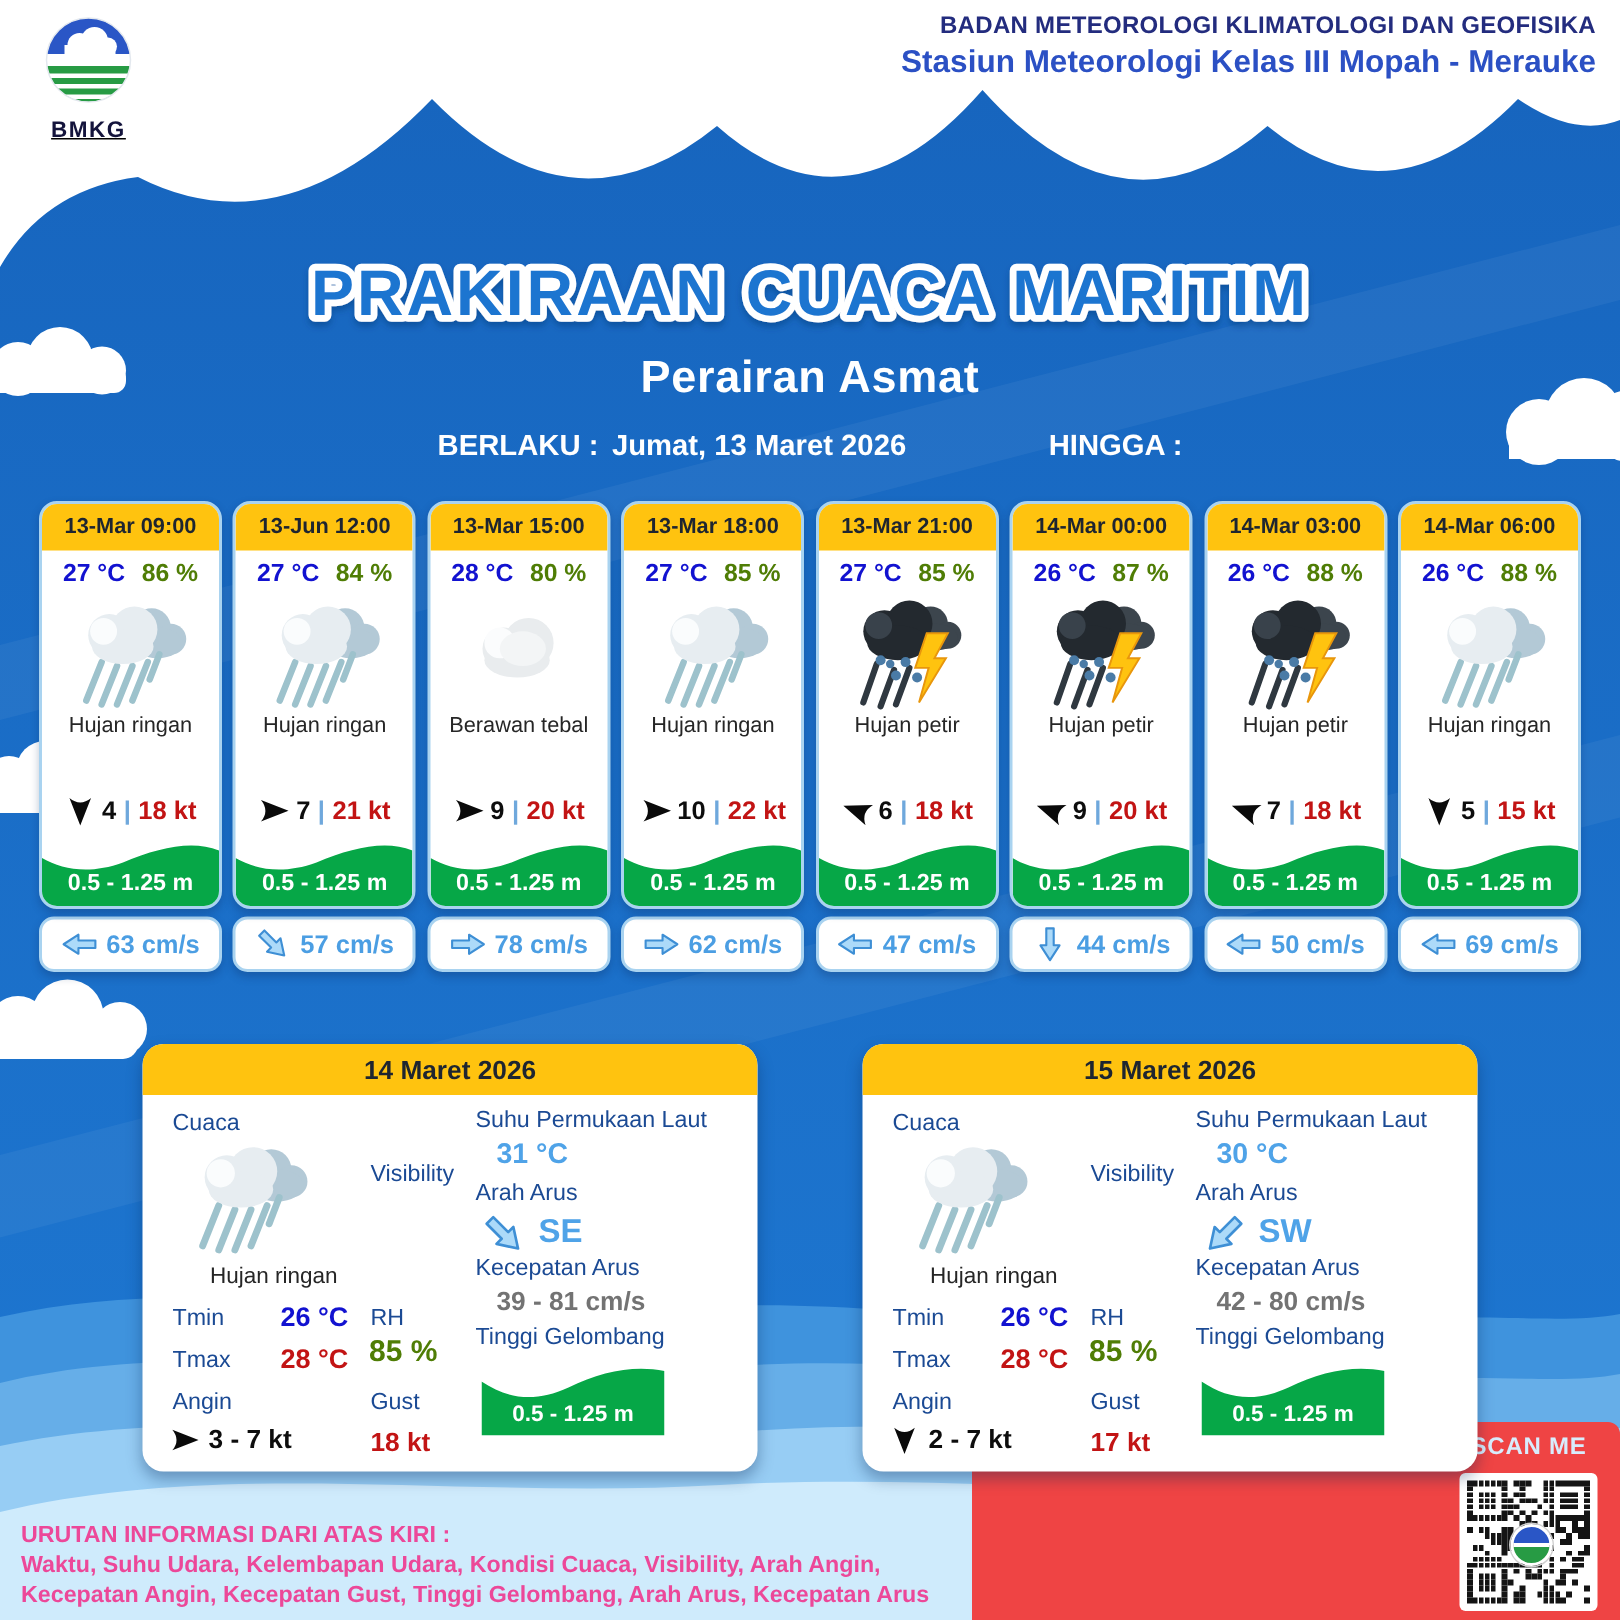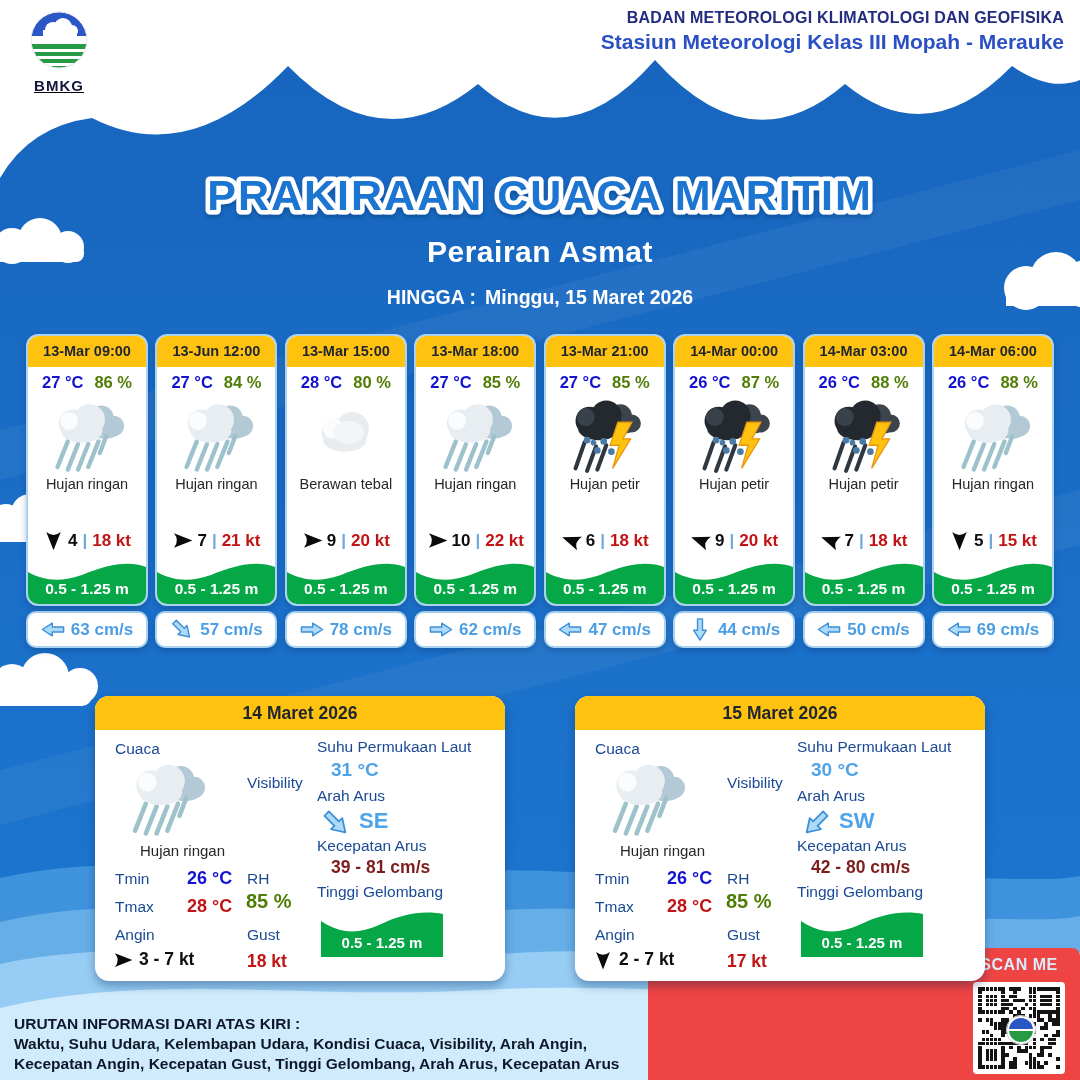--- a/index.html
+++ b/index.html
@@ -70,29 +70,29 @@
   .d-rh{position:absolute;left:151px;top:160px;font-size:20px;font-weight:700;color:#4F7D05;}
   .d-gust-label{left:152px;top:196px;}
   .d-gust{position:absolute;left:152px;top:221px;font-size:17.5px;font-weight:700;color:#C21414;}
   .d-sst-label{left:222px;top:8px;}
   .d-sst{position:absolute;left:236px;top:29px;font-size:19px;font-weight:700;color:#4FA3E8;}
   .d-arah-label{left:222px;top:57px;}
   .d-arah-row{position:absolute;left:226px;top:78px;display:flex;align-items:flex-end;gap:8px;}
   .d-arah-row svg{width:30px;height:22px;}
   .d-arah{font-size:22px;font-weight:700;color:#4FA3E8;}
   .d-kec-label{left:222px;top:107px;}
-  .d-kec{position:absolute;left:236px;top:127px;font-size:17.5px;font-weight:700;color:#7f1d1d;}
+  .d-kec{position:absolute;left:236px;top:127px;font-size:17.5px;font-weight:700;color:#737373;}
   .d-gel-label{left:222px;top:153px;}
   .d-badge{position:absolute;left:226px;top:175px;width:122px;height:52px;}
   .d-badge svg{position:absolute;inset:0;width:100%;height:100%;}
   .d-badge path{fill:#06A747;}
   .d-badge span{position:absolute;left:0;right:0;bottom:6px;text-align:center;color:#fff;font-weight:700;font-size:15px;}
 
   
-  .footer-note{position:absolute;left:14px;top:1014px;z-index:4;color:#0f172a;font-weight:700;font-size:15.5px;line-height:1.28;}
+  .footer-note{position:absolute;left:14px;top:1014px;z-index:4;color:#ec4899;font-weight:700;font-size:15.5px;line-height:1.28;}
   .footer-panel{position:absolute;left:648px;top:948px;right:0;bottom:0;background:#ef4444;
                 border-radius:24px 8px 0 0;z-index:3;}
   .scanme{position:absolute;left:325px;top:8px;width:92px;text-align:center;
           color:#D8ECFC;font-weight:700;font-size:16px;letter-spacing:.5px;}
   .qr-box{position:absolute;left:325px;top:34px;width:92px;height:92px;background:#fff;border-radius:4px;}
   .qr-grid{position:absolute;left:5px;top:5px;width:82px;height:82px;}
   .qrc{position:absolute;width:3.6px;height:3.6px;background:#141414;}
   .qr-logo{position:absolute;left:34px;top:34px;width:24px;height:24px;border-radius:50%;
            background:linear-gradient(#2A56C6 0 44%,#ffffff 44% 56%,#279B44 56% 100%);
            border:2px solid #fff;box-shadow:0 0 0 1px #cfcfcf;}
@@ -242,22 +242,25 @@
         <filter id="ts" x="-20%" y="-20%" width="140%" height="160%">
       <feDropShadow dx="0" dy="3" stdDeviation="2" flood-color="#0B3E77" flood-opacity="0.45"></feDropShadow>
     </filter>
       </defs>
     <text x="540" y="47" text-anchor="middle" font-family="Liberation Sans, sans-serif" font-size="43" font-weight="bold" letter-spacing="2" fill="#1E74D0" stroke="#ffffff" stroke-width="9" paint-order="stroke" stroke-linejoin="round" filter="url(#ts)">PRAKIRAAN CUACA MARITIM</text>
   </svg>
   <div class="subtitle">Perairan Asmat</div>
 
   <div class="validity">
     <div class="pair">
+      <span>BERLAKU :</span>
+      <span>Jumat, 13 Maret 2026</span>
+    </div>
+    <div class="pair">
       <span>HINGGA :</span>
-      <span>Minggu, 15 Maret 2026</span>
     </div>
   </div>
 
   <div class="frow">
   <div class="fcol">
     <div class="fcard">
       <div class="fhead">13-Mar 09:00</div>
       <div class="frow1">
         <span class="ftemp">27 °C</span>
         <span class="fhum">86 %</span>

